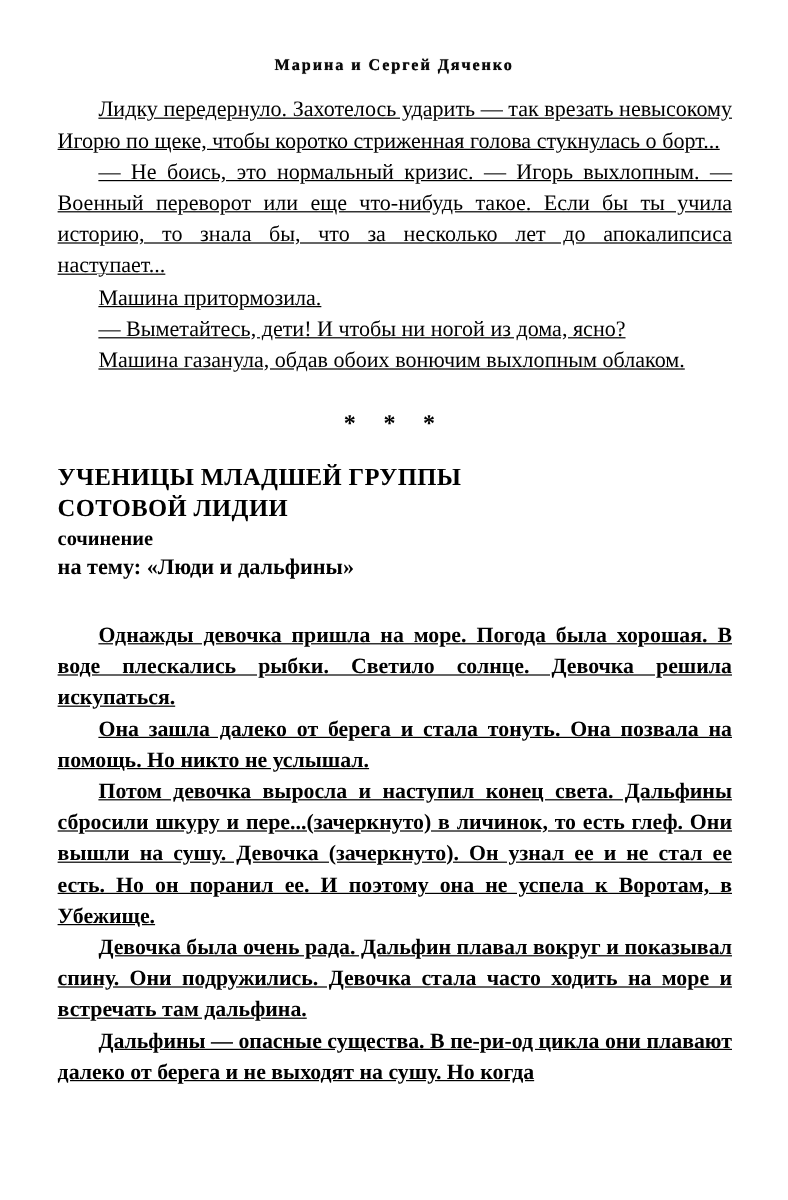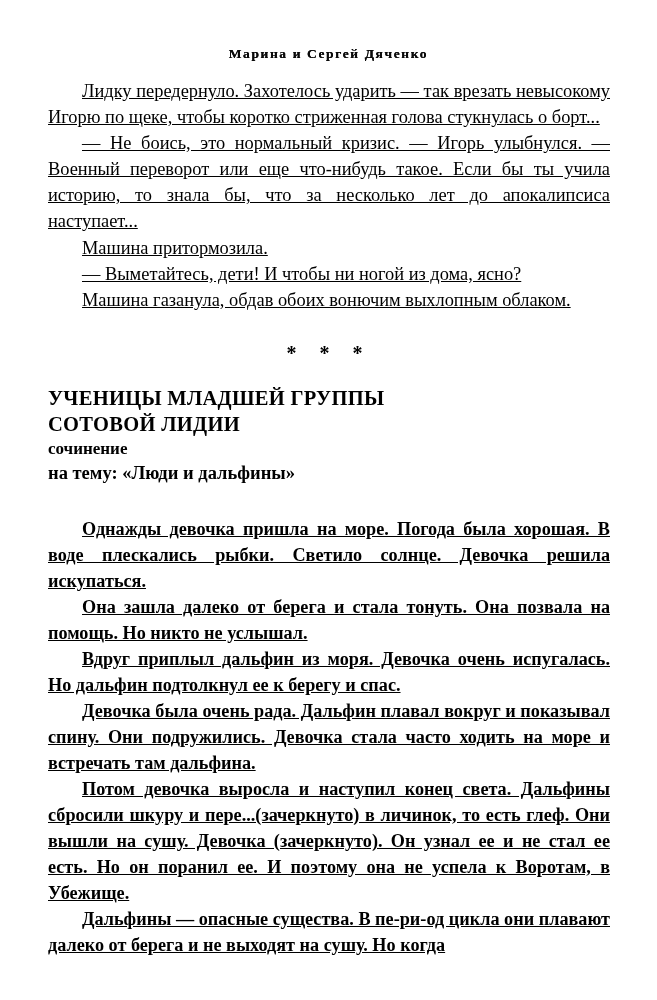--- a/index.html
+++ b/index.html
@@ -141,21 +141,21 @@
 <body>
 
 <div class="page">
 
   <div class="running-head">Марина и Сергей Дяченко</div>
 
   <div class="column">
 
     <div class="narration">
       <p class="para">Лидку передернуло. Захотелось ударить — так врезать невысокому Игорю по щеке, чтобы коротко стриженная голова стукнулась о борт...</p>
-      <p class="para">— Не боись, это нормальный кризис. — Игорь улыбнулся. — Военный переворот или еще что-нибудь такое. Если бы ты учила историю, то знала бы, что за несколько лет до апокалипсиса наступает...</p>
+      <p class="para">— Не боись, это нормальный кризис. — Игорь выхлопным. — Военный переворот или еще что-нибудь такое. Если бы ты учила историю, то знала бы, что за несколько лет до апокалипсиса наступает...</p>
       <p class="para">Машина притормозила.</p>
       <p class="para">— Выметайтесь, дети! И чтобы ни ногой из дома, ясно?</p>
       <p class="para">Машина газанула, обдав обоих вонючим выхлопным облаком.</p>
     </div>
 
     <div class="spacer-lg"></div>
 
     <div class="sep-asterisks">* * *</div>
 
     <div class="spacer-md"></div>
@@ -165,23 +165,22 @@
       <div class="tb-line3">СОТОВОЙ ЛИДИИ</div>
       <div class="tb-line4">сочинение</div>
       <div class="tb-line5">на тему: «Люди и дальфины»</div>
     </div>
 
     <div class="spacer-lg"></div>
 
     <div class="essay">
       <p class="para">Однажды девочка пришла на море. Погода была хорошая. В воде плескались рыбки. Светило солнце. Девочка решила искупаться.</p>
       <p class="para">Она зашла далеко от берега и стала тонуть. Она позвала на помощь. Но никто не услышал.</p>
-      <p class="para">Вдруг приплыл дальфин из моря. Девочка очень испугалась. Но дальфин подтолкнул ее к берегу и спас.</p>
+      <p class="para">Потом девочка выросла и наступил конец света. Дальфины сбросили шкуру и пере...(зачеркнуто) в личинок, то есть глеф. Они вышли на сушу. Девочка (зачеркнуто). Он узнал ее и не стал ее есть. Но он поранил ее. И поэтому она не успела к Воротам, в Убежище.</p>
       <p class="para">Девочка была очень рада. Дальфин плавал вокруг и показывал спину. Они подружились. Девочка стала часто ходить на море и встречать там дальфина.</p>
-      <p class="para">Потом девочка выросла и наступил конец света. Дальфины сбросили шкуру и пере...(зачеркнуто) в личинок, то есть глеф. Они вышли на сушу. Девочка (зачеркнуто). Он узнал ее и не стал ее есть. Но он поранил ее. И поэтому она не успела к Воротам, в Убежище.</p>
       <p class="para">Дальфины — опасные существа. В пе-ри-од цикла они плавают далеко от берега и не выходят на сушу. Но когда</p>
     </div>
 
   </div>
 
   <div class="folio-clip">
     <div class="folio-num">28</div>
   </div>
 
 </div>

